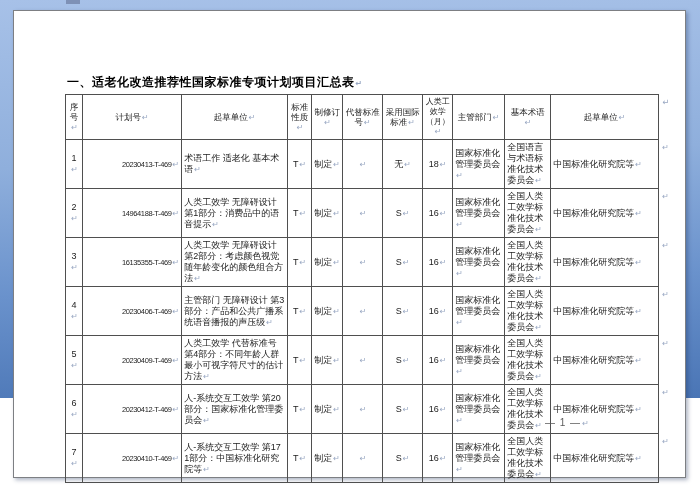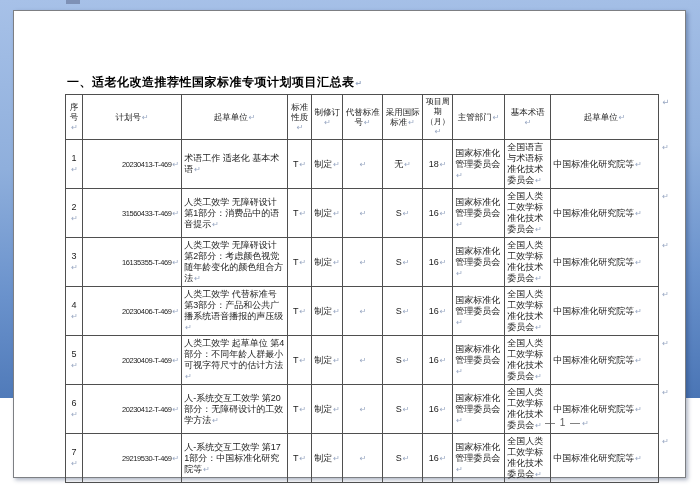--- a/index.html
+++ b/index.html
@@ -87,21 +87,21 @@
         </colgroup>
       <thead>
           <tr>
             <th class="ac c0"><span class="ct">序号</span><span class="pmark">↵</span></th>
             <th class="al c1"><span class="ct">计划号</span><span class="pmark">↵</span></th>
             <th class="al c2"><span class="ct">起草单位</span><span class="pmark">↵</span></th>
             <th class="ac c3"><span class="ct">标准性质</span><span class="pmark">↵</span></th>
             <th class="ac c4"><span class="ct">制修订</span><span class="pmark">↵</span></th>
             <th class="ac c5"><span class="ct">代替标准号</span><span class="pmark">↵</span></th>
             <th class="ac c6"><span class="ct">采用国际标准</span><span class="pmark">↵</span></th>
-            <th class="ac c7"><span class="ct">项目周期（月）</span><span class="pmark">↵</span></th>
+            <th class="ac c7"><span class="ct">人类工效学（月）</span><span class="pmark">↵</span></th>
             <th class="al c8"><span class="ct">主管部门</span><span class="pmark">↵</span></th>
             <th class="al c9"><span class="ct">基本术语</span><span class="pmark">↵</span></th>
             <th class="al c10"><span class="ct">起草单位</span><span class="pmark">↵</span></th>
             <th class="row-mark pmark">↵</th>
           </tr>
         </thead>
       <tbody>
           <tr>
             <td class="ac c0"><span class="ct">1</span><span class="pmark">↵</span></td>
             <td class="al c1"><span class="ct">20230413-T-469</span><span class="pmark">↵</span></td>
@@ -111,21 +111,21 @@
             <td class="ac c5"><span class="ct"></span><span class="pmark">↵</span></td>
             <td class="ac c6"><span class="ct">无</span><span class="pmark">↵</span></td>
             <td class="ac c7"><span class="ct">18</span><span class="pmark">↵</span></td>
             <td class="al c8"><span class="ct">国家标准化管理委员会</span><span class="pmark">↵</span></td>
             <td class="al c9"><span class="ct">全国语言与术语标准化技术委员会</span><span class="pmark">↵</span></td>
             <td class="al c10"><span class="ct">中国标准化研究院等</span><span class="pmark">↵</span></td>
             <td class="row-mark pmark">↵</td>
           </tr>
           <tr>
             <td class="ac c0"><span class="ct">2</span><span class="pmark">↵</span></td>
-            <td class="al c1"><span class="ct">31560433-T-469</span><span class="pmark">↵</span></td>
+            <td class="al c1"><span class="ct">14964188-T-469</span><span class="pmark">↵</span></td>
             <td class="al c2"><span class="ct">人类工效学 无障碍设计 第1部分：消费品中的语音提示</span><span class="pmark">↵</span></td>
             <td class="ac c3"><span class="ct">T</span><span class="pmark">↵</span></td>
             <td class="ac c4"><span class="ct">制定</span><span class="pmark">↵</span></td>
             <td class="ac c5"><span class="ct"></span><span class="pmark">↵</span></td>
             <td class="ac c6"><span class="ct">S</span><span class="pmark">↵</span></td>
             <td class="ac c7"><span class="ct">16</span><span class="pmark">↵</span></td>
             <td class="al c8"><span class="ct">国家标准化管理委员会</span><span class="pmark">↵</span></td>
             <td class="al c9"><span class="ct">全国人类工效学标准化技术委员会</span><span class="pmark">↵</span></td>
             <td class="al c10"><span class="ct">中国标准化研究院等</span><span class="pmark">↵</span></td>
             <td class="row-mark pmark">↵</td>
@@ -140,62 +140,62 @@
             <td class="ac c6"><span class="ct">S</span><span class="pmark">↵</span></td>
             <td class="ac c7"><span class="ct">16</span><span class="pmark">↵</span></td>
             <td class="al c8"><span class="ct">国家标准化管理委员会</span><span class="pmark">↵</span></td>
             <td class="al c9"><span class="ct">全国人类工效学标准化技术委员会</span><span class="pmark">↵</span></td>
             <td class="al c10"><span class="ct">中国标准化研究院等</span><span class="pmark">↵</span></td>
             <td class="row-mark pmark">↵</td>
           </tr>
           <tr>
             <td class="ac c0"><span class="ct">4</span><span class="pmark">↵</span></td>
             <td class="al c1"><span class="ct">20230406-T-469</span><span class="pmark">↵</span></td>
-            <td class="al c2"><span class="ct">人类工效学 代替标准号 第3部分：产品和公共广播系统语音播报的声压级</span><span class="pmark">↵</span></td>
+            <td class="al c2"><span class="ct">主管部门 无障碍设计 第3部分：产品和公共广播系统语音播报的声压级</span><span class="pmark">↵</span></td>
             <td class="ac c3"><span class="ct">T</span><span class="pmark">↵</span></td>
             <td class="ac c4"><span class="ct">制定</span><span class="pmark">↵</span></td>
             <td class="ac c5"><span class="ct"></span><span class="pmark">↵</span></td>
             <td class="ac c6"><span class="ct">S</span><span class="pmark">↵</span></td>
             <td class="ac c7"><span class="ct">16</span><span class="pmark">↵</span></td>
             <td class="al c8"><span class="ct">国家标准化管理委员会</span><span class="pmark">↵</span></td>
             <td class="al c9"><span class="ct">全国人类工效学标准化技术委员会</span><span class="pmark">↵</span></td>
             <td class="al c10"><span class="ct">中国标准化研究院等</span><span class="pmark">↵</span></td>
             <td class="row-mark pmark">↵</td>
           </tr>
           <tr>
             <td class="ac c0"><span class="ct">5</span><span class="pmark">↵</span></td>
             <td class="al c1"><span class="ct">20230409-T-469</span><span class="pmark">↵</span></td>
-            <td class="al c2"><span class="ct">人类工效学 起草单位 第4部分：不同年龄人群最小可视字符尺寸的估计方法</span><span class="pmark">↵</span></td>
+            <td class="al c2"><span class="ct">人类工效学 代替标准号 第4部分：不同年龄人群最小可视字符尺寸的估计方法</span><span class="pmark">↵</span></td>
             <td class="ac c3"><span class="ct">T</span><span class="pmark">↵</span></td>
             <td class="ac c4"><span class="ct">制定</span><span class="pmark">↵</span></td>
             <td class="ac c5"><span class="ct"></span><span class="pmark">↵</span></td>
             <td class="ac c6"><span class="ct">S</span><span class="pmark">↵</span></td>
             <td class="ac c7"><span class="ct">16</span><span class="pmark">↵</span></td>
             <td class="al c8"><span class="ct">国家标准化管理委员会</span><span class="pmark">↵</span></td>
             <td class="al c9"><span class="ct">全国人类工效学标准化技术委员会</span><span class="pmark">↵</span></td>
             <td class="al c10"><span class="ct">中国标准化研究院等</span><span class="pmark">↵</span></td>
             <td class="row-mark pmark">↵</td>
           </tr>
           <tr>
             <td class="ac c0"><span class="ct">6</span><span class="pmark">↵</span></td>
             <td class="al c1"><span class="ct">20230412-T-469</span><span class="pmark">↵</span></td>
-            <td class="al c2"><span class="ct">人-系统交互工效学 第20部分：无障碍设计的工效学方法</span><span class="pmark">↵</span></td>
+            <td class="al c2"><span class="ct">人-系统交互工效学 第20部分：国家标准化管理委员会</span><span class="pmark">↵</span></td>
             <td class="ac c3"><span class="ct">T</span><span class="pmark">↵</span></td>
             <td class="ac c4"><span class="ct">制定</span><span class="pmark">↵</span></td>
             <td class="ac c5"><span class="ct"></span><span class="pmark">↵</span></td>
             <td class="ac c6"><span class="ct">S</span><span class="pmark">↵</span></td>
             <td class="ac c7"><span class="ct">16</span><span class="pmark">↵</span></td>
             <td class="al c8"><span class="ct">国家标准化管理委员会</span><span class="pmark">↵</span></td>
             <td class="al c9"><span class="ct">全国人类工效学标准化技术委员会</span><span class="pmark">↵</span></td>
             <td class="al c10"><span class="ct">中国标准化研究院等</span><span class="pmark">↵</span></td>
             <td class="row-mark pmark">↵</td>
           </tr>
           <tr>
             <td class="ac c0"><span class="ct">7</span><span class="pmark">↵</span></td>
-            <td class="al c1"><span class="ct">29219530-T-469</span><span class="pmark">↵</span></td>
+            <td class="al c1"><span class="ct">20230410-T-469</span><span class="pmark">↵</span></td>
             <td class="al c2"><span class="ct">人-系统交互工效学 第171部分：中国标准化研究院等</span><span class="pmark">↵</span></td>
             <td class="ac c3"><span class="ct">T</span><span class="pmark">↵</span></td>
             <td class="ac c4"><span class="ct">制定</span><span class="pmark">↵</span></td>
             <td class="ac c5"><span class="ct"></span><span class="pmark">↵</span></td>
             <td class="ac c6"><span class="ct">S</span><span class="pmark">↵</span></td>
             <td class="ac c7"><span class="ct">16</span><span class="pmark">↵</span></td>
             <td class="al c8"><span class="ct">国家标准化管理委员会</span><span class="pmark">↵</span></td>
             <td class="al c9"><span class="ct">全国人类工效学标准化技术委员会</span><span class="pmark">↵</span></td>
             <td class="al c10"><span class="ct">中国标准化研究院等</span><span class="pmark">↵</span></td>
             <td class="row-mark pmark">↵</td>

